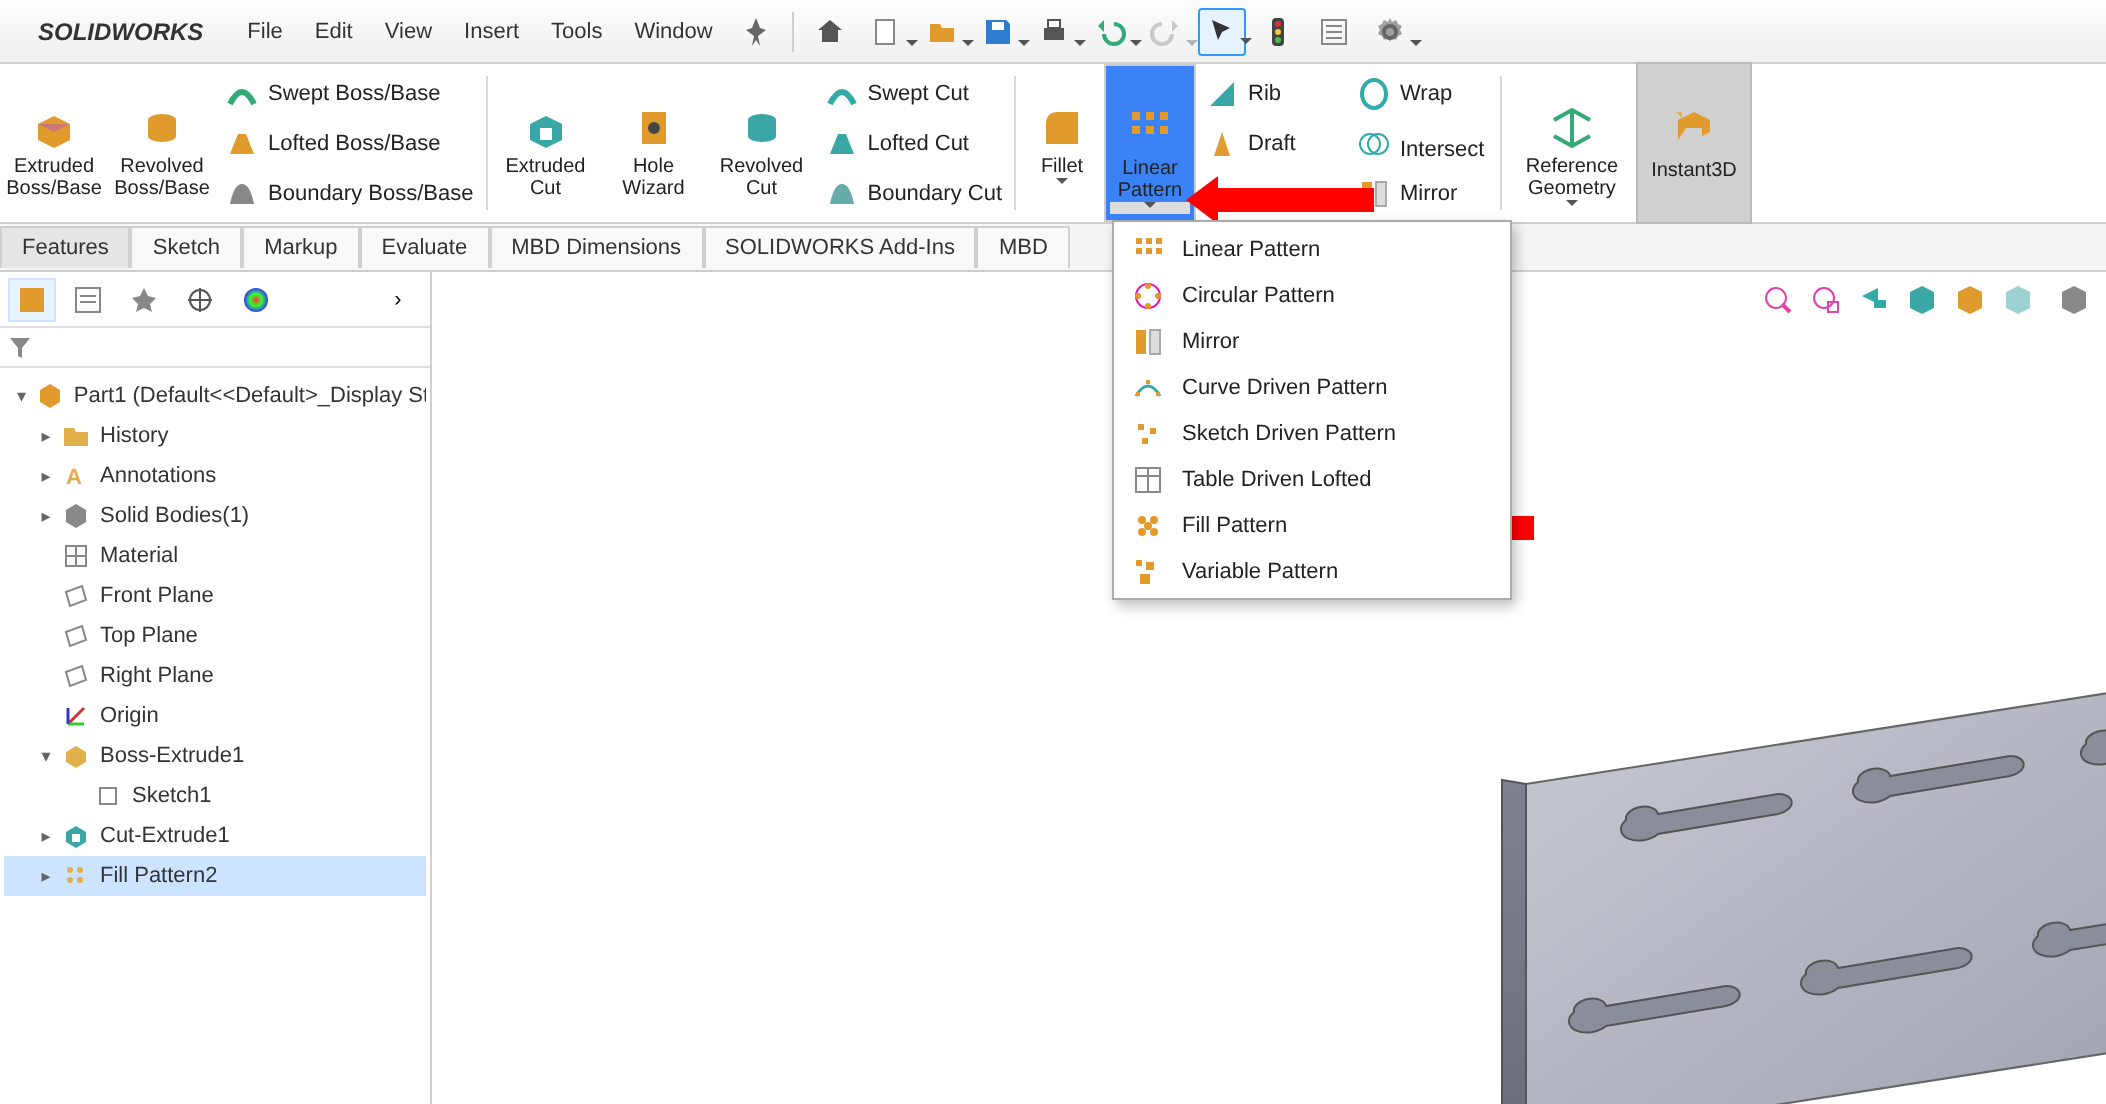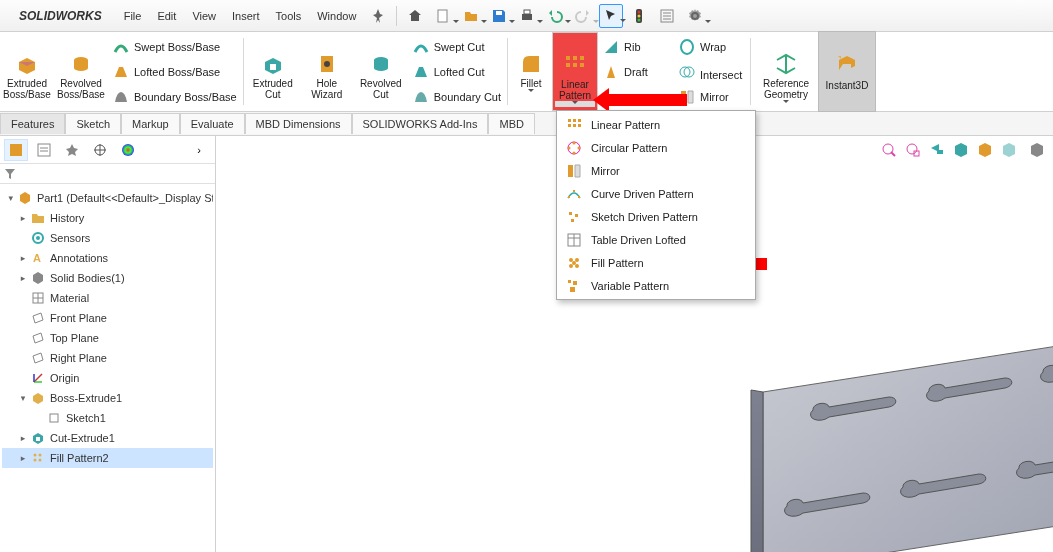--- a/index.html
+++ b/index.html
@@ -263,21 +263,21 @@
       </div>
   </div>
   <div class="ribbon-sep"></div>
   <div class="ribbon-big" style="width:42px">
     <span class="ic"><svg viewBox="0 0 24 24">
           <path class="c-orange" d="M4 20V10 Q4 4 10 4h10v16z"></path>
         </svg></span>
     <span>Fillet</span>
     <div class="ribbon-drop"></div>
   </div>
-  <div class="ribbon-big" style="width:46px;background:#ef4444;border:1px solid #ccc">
+  <div class="ribbon-big" style="width:46px;background:#3b82f6;border:1px solid #ccc">
     <span class="ic"><svg viewBox="0 0 24 24">
           <rect x="3" y="3" width="4" height="4" class="c-orange"></rect>
           <rect x="10" y="3" width="4" height="4" class="c-orange"></rect>
           <rect x="17" y="3" width="4" height="4" class="c-orange"></rect>
           <rect x="3" y="10" width="4" height="4" class="c-orange"></rect>
           <rect x="10" y="10" width="4" height="4" class="c-orange"></rect>
           <rect x="17" y="10" width="4" height="4" class="c-orange"></rect>
         </svg></span>
     <span style="white-space:pre-line">Linear
 Pattern</span>
@@ -423,30 +423,20 @@
           <div class="node l1">
             <span class="tw">▸</span>
             <span class="nic">
               <svg width="14" height="14">
                 <path fill="#e1b04a" d="M1 3h5l1 2h6v7H1z"></path>
               </svg>
             </span>
             <span>History</span>
           </div>
           <div class="node l1">
-            <span class="tw"></span>
-            <span class="nic">
-              <svg width="14" height="14">
-                <circle cx="7" cy="7" r="5" fill="none" stroke="#3aa" stroke-width="2"></circle>
-                <circle cx="7" cy="7" r="2" fill="#3aa"></circle>
-              </svg>
-            </span>
-            <span>Sensors</span>
-          </div>
-          <div class="node l1">
             <span class="tw">▸</span>
             <span class="nic">
               <svg width="14" height="14">
                 <text x="2" y="11" font-size="11" fill="#e1b04a" font-weight="bold">A</text>
               </svg>
             </span>
             <span>Annotations</span>
           </div>
           <div class="node l1">
             <span class="tw">▸</span>

